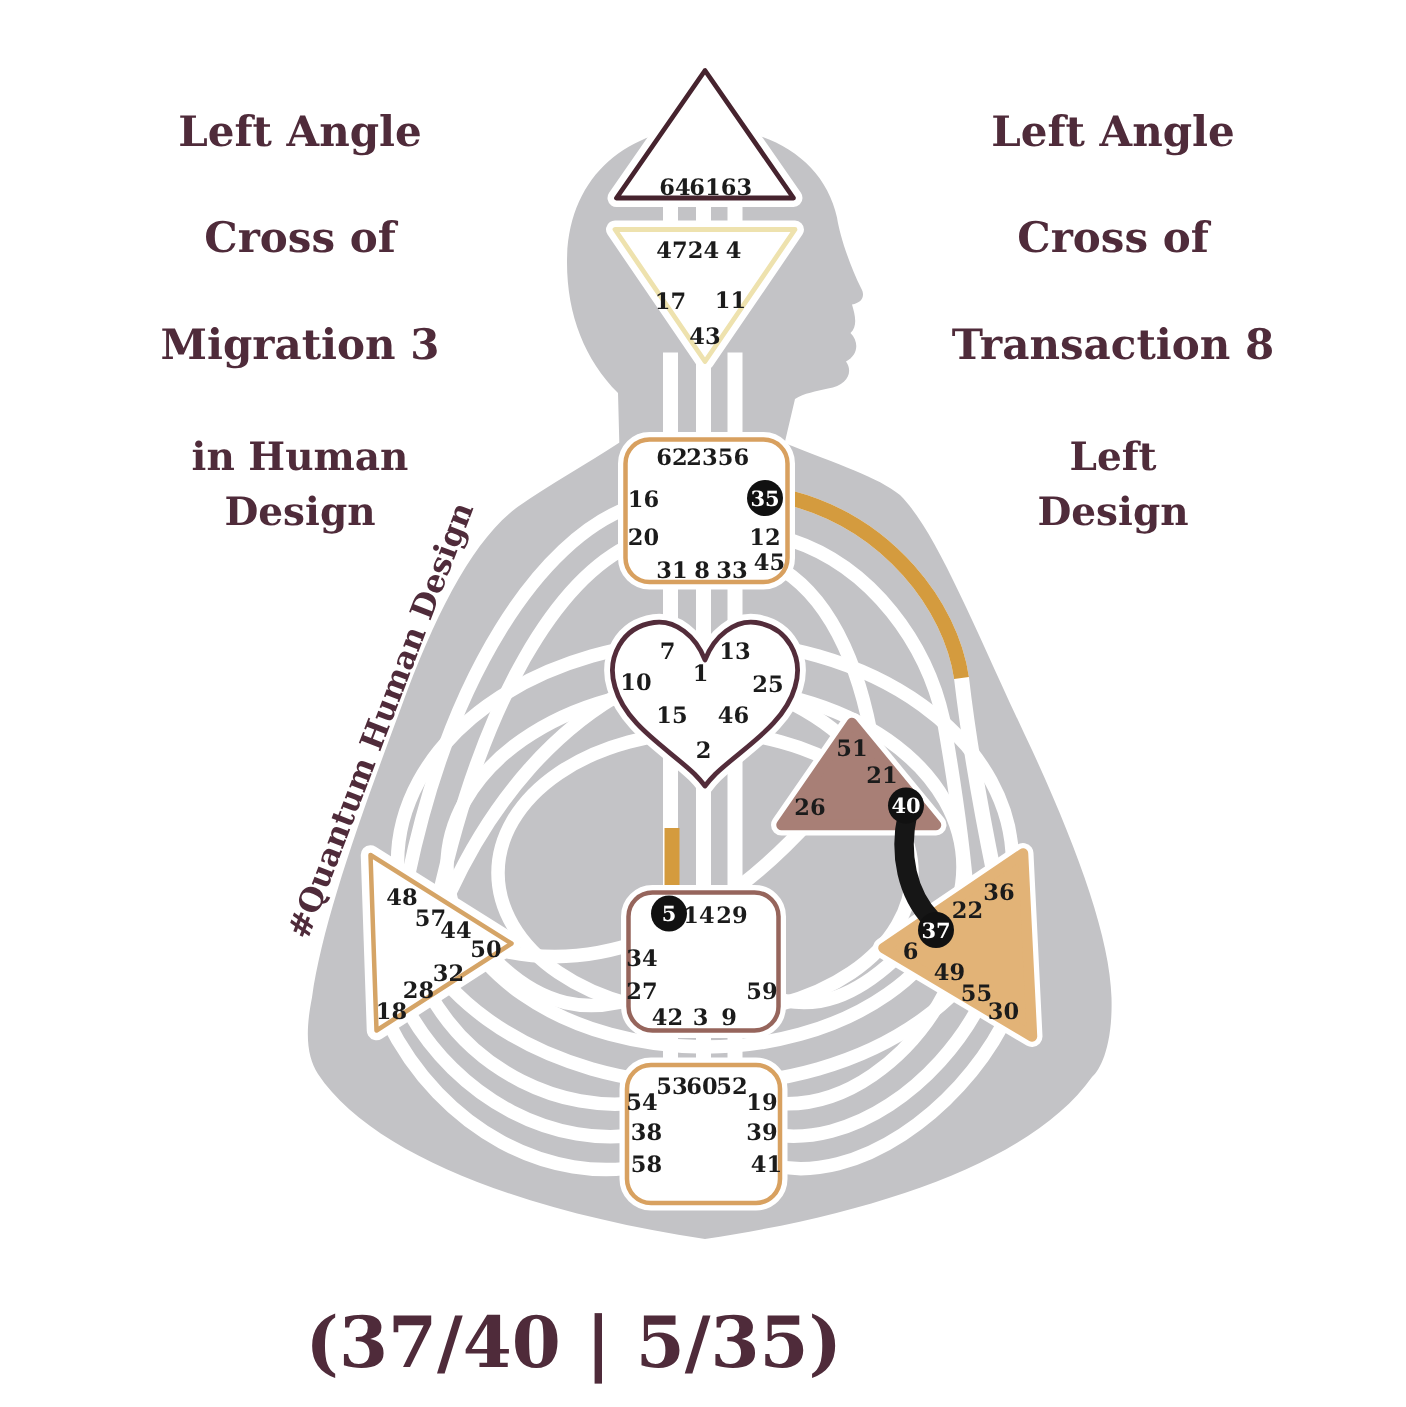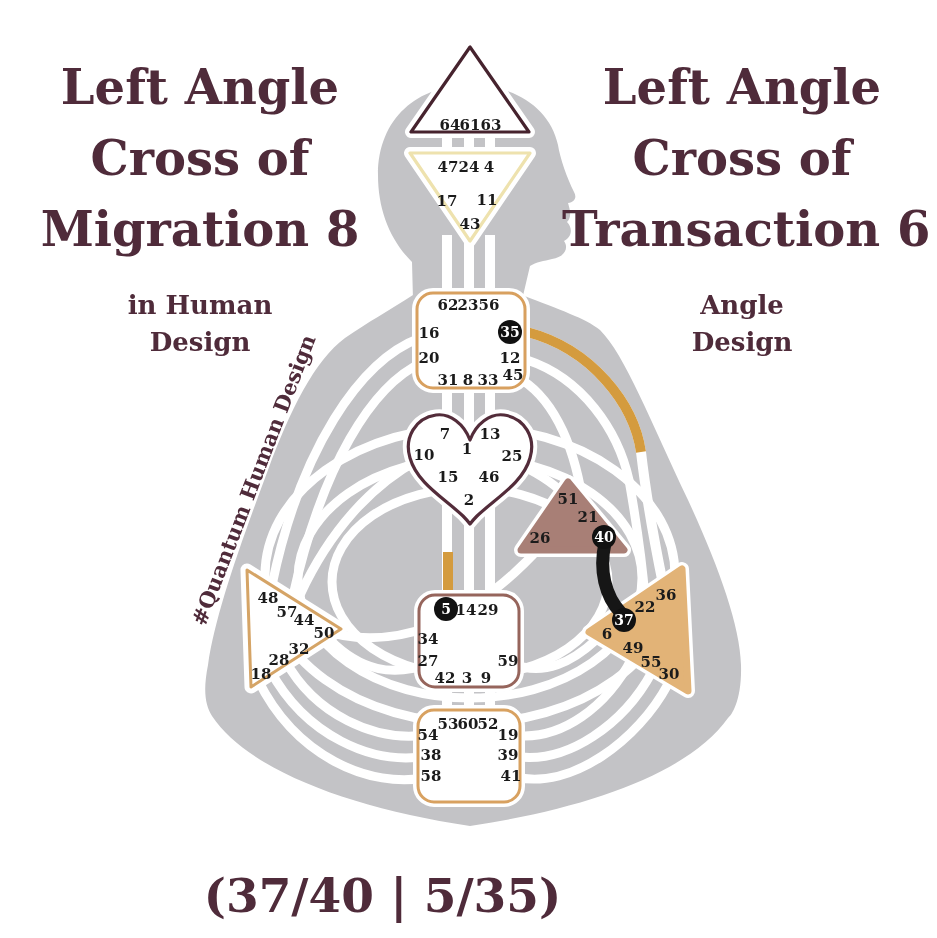--- a/index.html
+++ b/index.html
@@ -5,21 +5,21 @@
   html,body{margin:0;padding:0;background:#ffffff;}
   .canvas{
     position:relative;width:937px;height:938px;background:#ffffff;overflow:hidden;
     font-family:"DejaVu Serif","Liberation Serif",serif;
   }
   .layer{position:absolute;left:0;top:0;}
   .title-block{
     position:absolute;width:360px;text-align:center;color:#4f2b3a;
     font-weight:bold;
   }
-  .title-line{font-size:48px;line-height:71px;white-space:nowrap;}
+  .title-line{font-size:28px;line-height:71px;white-space:nowrap;}
   .subtitle-line{font-size:26px;line-height:37px;white-space:nowrap;}
   .subtitle-block{margin-top:22px;}
   .watermark{
     position:absolute;left:198px;top:612px;color:#4f2b3a;font-weight:bold;
     font-size:21px;white-space:nowrap;
     transform:rotate(-69deg);transform-origin:0 50%;
   }
   .cross-label{
     position:absolute;left:0;top:868px;width:765px;text-align:center;
     color:#4f2b3a;font-weight:bold;font-size:47px;
@@ -218,33 +218,33 @@
       <g>
         <circle cx="624" cy="620" r="12" fill="#111111"></circle>
         <text class="circ" x="624" y="625">37</text>
       </g>
     </g>
   </svg>
 
   <div class="title-block" style="left:20px;top:52px;">
     <div class="title-line">Left Angle</div>
     <div class="title-line">Cross of</div>
-    <div class="title-line">Migration 8</div>
+    <div class="title-line">Migration 3</div>
     <div class="subtitle-block">
       <div class="subtitle-line">in Human</div>
       <div class="subtitle-line">Design</div>
     </div>
   </div>
 
   <div class="title-block" style="left:562px;top:52px;">
     <div class="title-line">Left Angle</div>
     <div class="title-line">Cross of</div>
-    <div class="title-line">Transaction 6</div>
+    <div class="title-line">Transaction 8</div>
     <div class="subtitle-block">
-      <div class="subtitle-line">Angle</div>
+      <div class="subtitle-line">Left</div>
       <div class="subtitle-line">Design</div>
     </div>
   </div>
 
   <div class="watermark">#Quantum Human Design</div>
 
   <div class="cross-label">(37/40 | 5/35)</div>
 
 </div>
 

